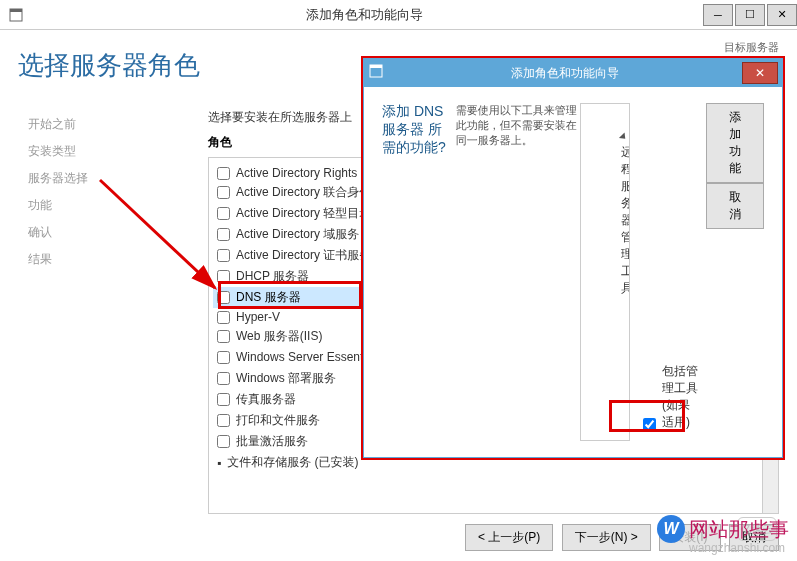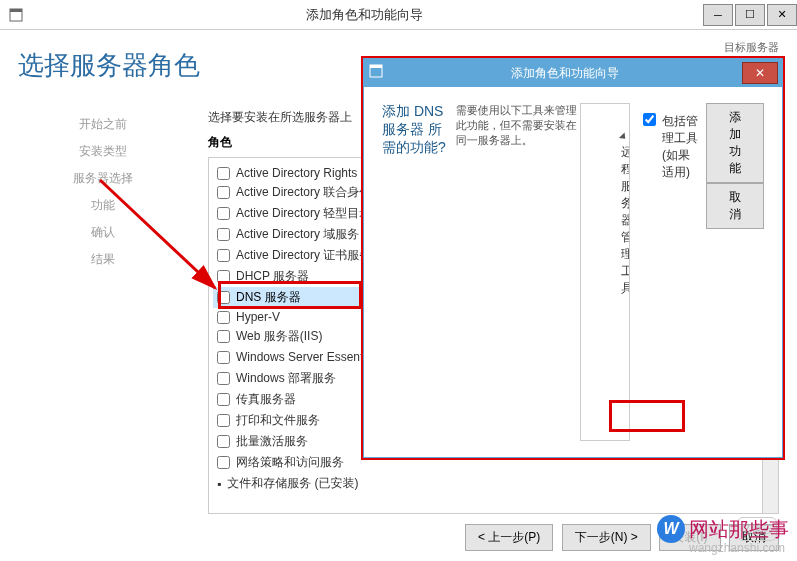--- a/index.html
+++ b/index.html
@@ -10,21 +10,21 @@
 .titlebar-icon { width: 24px; height: 30px; display: flex; align-items: center; justify-content: center; margin-left: 4px; }
 .win-controls { display: flex; }
 .win-btn { width: 30px; height: 22px; border: 1px solid #888; margin-left: 2px; background: #ddd; display: flex; align-items: center; justify-content: center; font-size: 11px; }
 
 .main { display: flex; flex-direction: column; height: calc(561px - 30px); padding: 10px 18px 0 18px; }
 .header { display: flex; justify-content: space-between; align-items: flex-start; }
 .page-title { font-size: 26px; color: #2b6ca3; font-weight: 300; padding: 8px 0 18px 0; }
 .target { font-size: 11px; color: #666; text-align: right; }
 
 .body { display: flex; flex: 1; min-height: 0; }
-.sidebar { width: 170px; padding-top: 10px; text-align: center; }
+.sidebar { width: 170px; padding-top: 10px; }
 .sidebar-item { font-size: 12px; color: #999; padding: 5px 10px; cursor: pointer; }
 .sidebar-item.active { background: #ccc; color: #fff; }
 .content { flex: 1; padding-left: 20px; padding-top: 8px; display: flex; flex-direction: column; min-height: 0;}
 .instruct { font-size: 12px; color: #333; margin-bottom: 8px; }
 .roles-label { font-size: 12px; font-weight: bold; margin-bottom: 6px; }
 .role-list { border: 1px solid #ccc; flex:1; overflow: hidden; padding: 6px 4px; position: relative; }
 .role-item { display: flex; align-items: center; font-size: 12px; color: #333; padding: 2px 4px; white-space: nowrap; }
 .role-item input { margin-right: 6px; }
 .role-item.highlight { background: #cce8ff; color: #000; }
 .dns-box { border: 3px solid #d00; position: absolute; left: 218px; top: 281px; width: 144px; height: 28px; z-index: 5; }
@@ -41,21 +41,21 @@
 .popup-tb-title { flex: 1; text-align: center; font-size: 12px; color: #fff; }
 .popup-tb-icon { width:24px; text-align:center; color:#fff; }
 .popup-close { width: 36px; height: 22px; background: #c94f44; color: #fff; display: flex; align-items: center; justify-content: center; margin-right: 4px; border:1px solid #8a2e24; font-size:12px;}
 .popup-body { padding: 16px 18px; font-size: 12px; color: #333; display: flex; flex-direction: row; height: calc(100% - 28px); }
 .popup-q { font-size: 14px; color: #1e5a8a; margin-bottom: 10px; }
 .popup-desc { font-size: 11px; color: #555; margin-bottom: 10px; }
 .tree { border: 1px solid #ccc; flex: 1; padding: 24px; overflow:auto; }
 .tree ul { list-style: none; padding-left: 16px; }
 .tree li { font-size: 12px; padding: 2px 0; }
 .tri { display:inline-block; width:0;height:0;border-left:5px solid #555;border-top:4px solid transparent;border-bottom:4px solid transparent; margin-right:4px; transform:rotate(45deg);}
-.check-line { margin: 10px 0; font-size: 12px; display:flex; align-items:flex-start;padding-left:13px;}
+.check-line { margin: 10px 0; font-size: 12px; display:flex; align-items:flex-end;padding-left:13px;}
 .check-line input{margin-right:6px;}
 .popup-btns { text-align: right; }
 .popup-btns button { font-size: 12px; padding: 5px 18px; margin-left: 6px; background:#e5e5e5; border:1px solid #aaa;}
 .add-box { border: 3px solid #d00; position: absolute; left: 609px; top: 400px; width: 76px; height: 32px; z-index: 25; }
 
 .watermark { position:absolute; right:8px; bottom:6px; font-size:12px; color:#aaa; z-index:40; text-align:left;}
 .watermark .wm-top{display:flex;align-items:center;}
 .wm-circle{width:28px;height:28px;border-radius:50%;background:#2b7de0;color:#fff;display:flex;align-items:center;justify-content:center;font-weight:bold;font-style:italic;margin-right:4px;font-size:16px;}
 .wm-main{font-size:20px;color:#be185d;}
 .wm-sub{font-size:12px;color:#bbb;margin-left:32px;margin-top:-2px;}
@@ -153,24 +153,20 @@
           </div>
           <div class="role-item">
             <input type="checkbox" style="">
             <span>打印和文件服务</span>
           </div>
           <div class="role-item">
             <input type="checkbox" style="">
             <span>批量激活服务</span>
           </div>
           <div class="role-item">
-            <input type="checkbox" style="">
-            <span>网络策略和访问服务</span>
-          </div>
-          <div class="role-item">
             <span style="margin-right: 6px;">▪</span>
             <span>文件和存储服务 (已安装)</span>
           </div>
         </div>
     </div>
   </div>
   <div class="footer">
     <button>&lt; 上一步(P)</button>
     <button>下一步(N) &gt;</button>
     <button disabled="">安装(I)</button>

